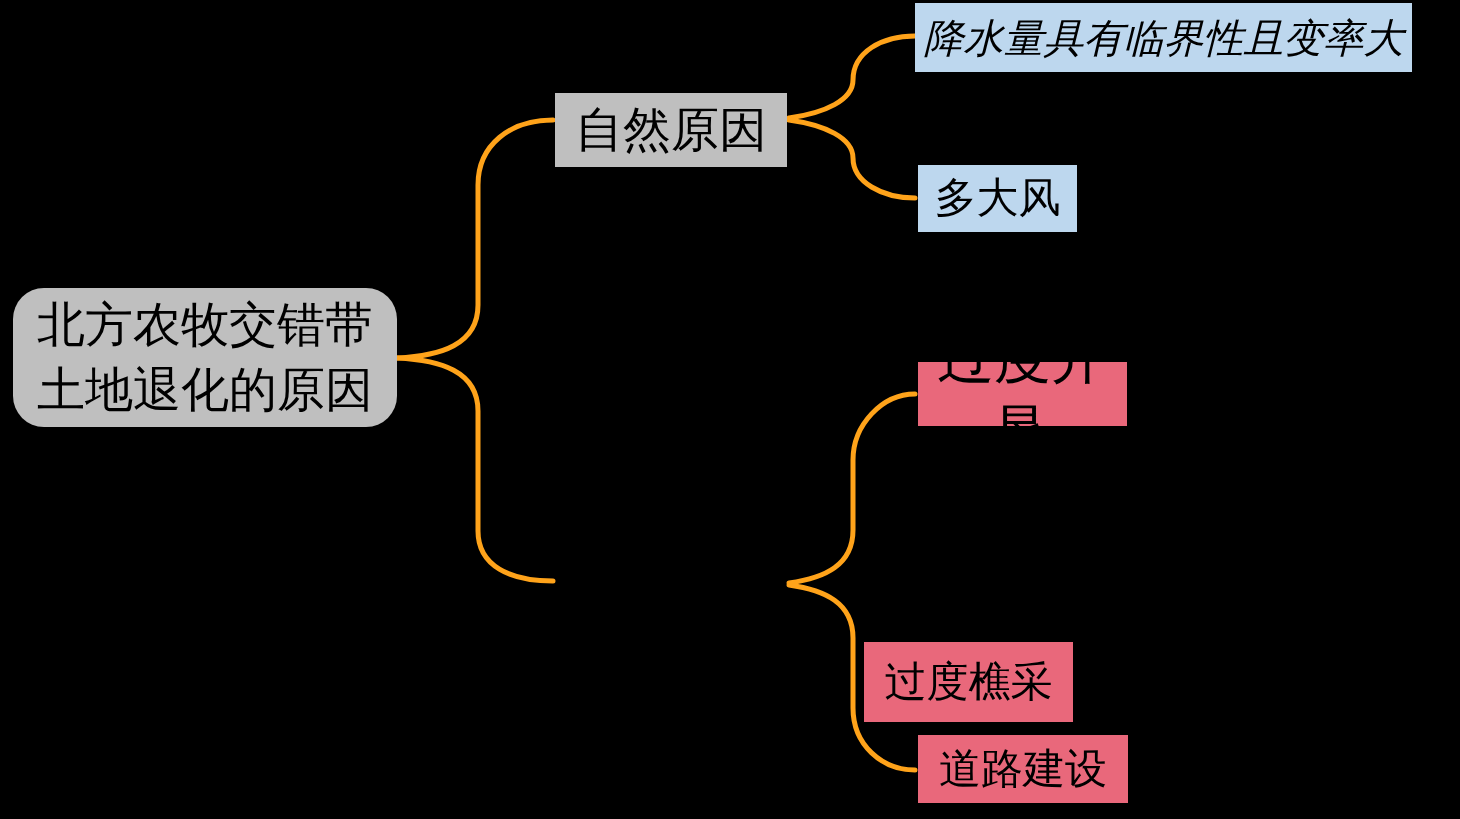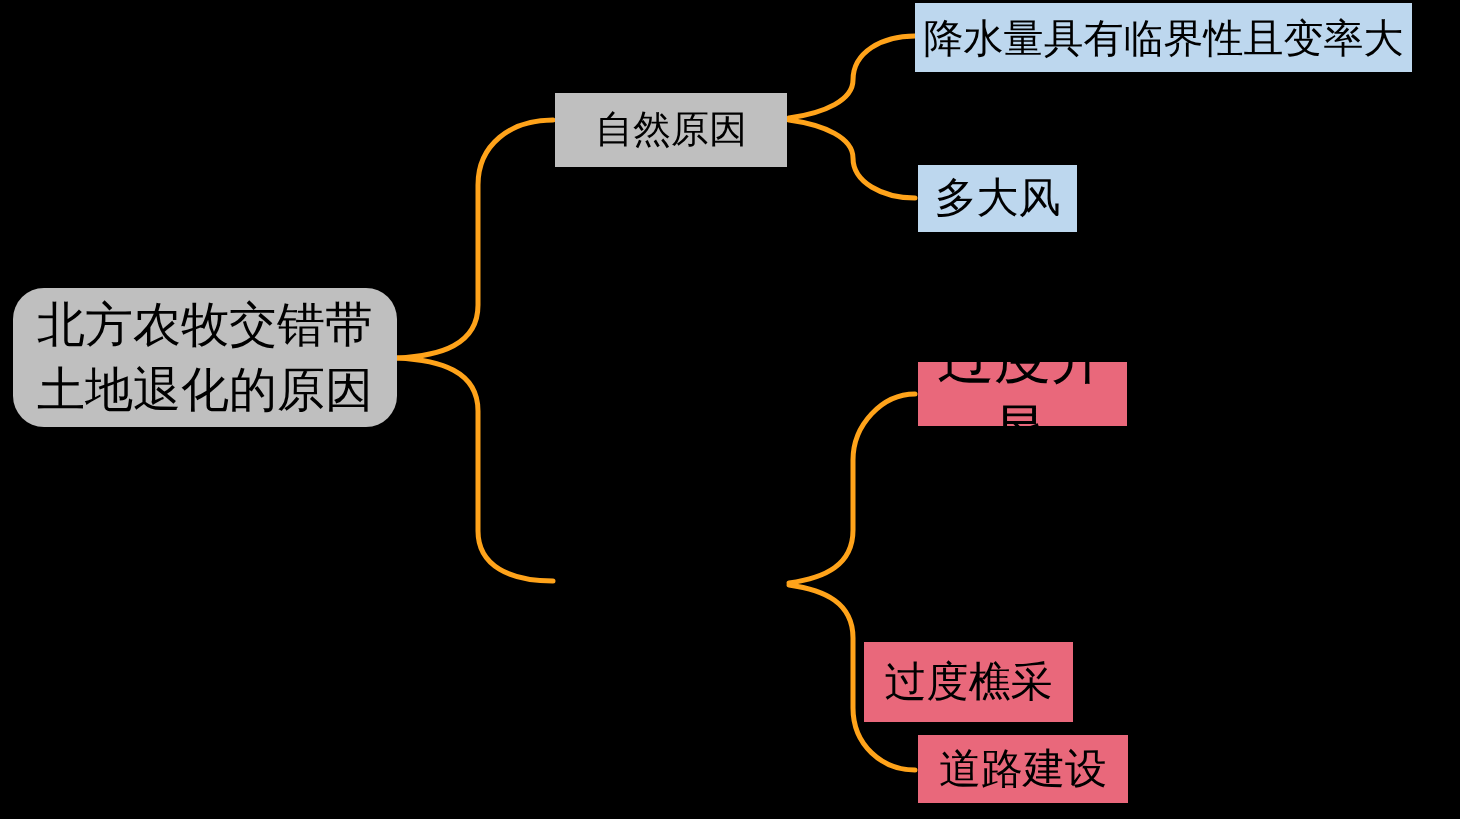--- a/index.html
+++ b/index.html
@@ -45,31 +45,32 @@
     left: 13px; top: 288px;
     width: 384px; height: 139px;
     font-size: 48px;
     white-space: pre-line;
     line-height: 1.35;
     border-radius: 31px;
   }
   .branch-natural {
     left: 555px; top: 93px;
     width: 232px; height: 74px;
-    font-size: 38px;
+    font-size: 48px;
   }
   .branch-human {
     left: 555px; top: 542px;
     width: 233px; height: 78px;
     font-size: 48px;
   }
   .leaf-rain {
     left: 915px; top: 3px;
     width: 497px; height: 69px;
     font-size: 40px;
+    font-style: italic;
   }
   .leaf-wind {
     left: 918px; top: 165px;
     width: 159px; height: 67px;
     font-size: 42px;
   }
   .leaf-k1 { left: 918px; top: 362px; width: 209px; height: 64px; font-size: 57px; }
   .leaf-k2 { left: 918px; top: 455px; width: 209px; height: 64px; font-size: 42px; }
   .leaf-k3 { left: 918px; top: 543px; width: 287px; height: 68px; font-size: 42px; }
   .leaf-k4 { left: 864px; top: 642px; width: 209px; height: 80px; font-size: 42px; }

